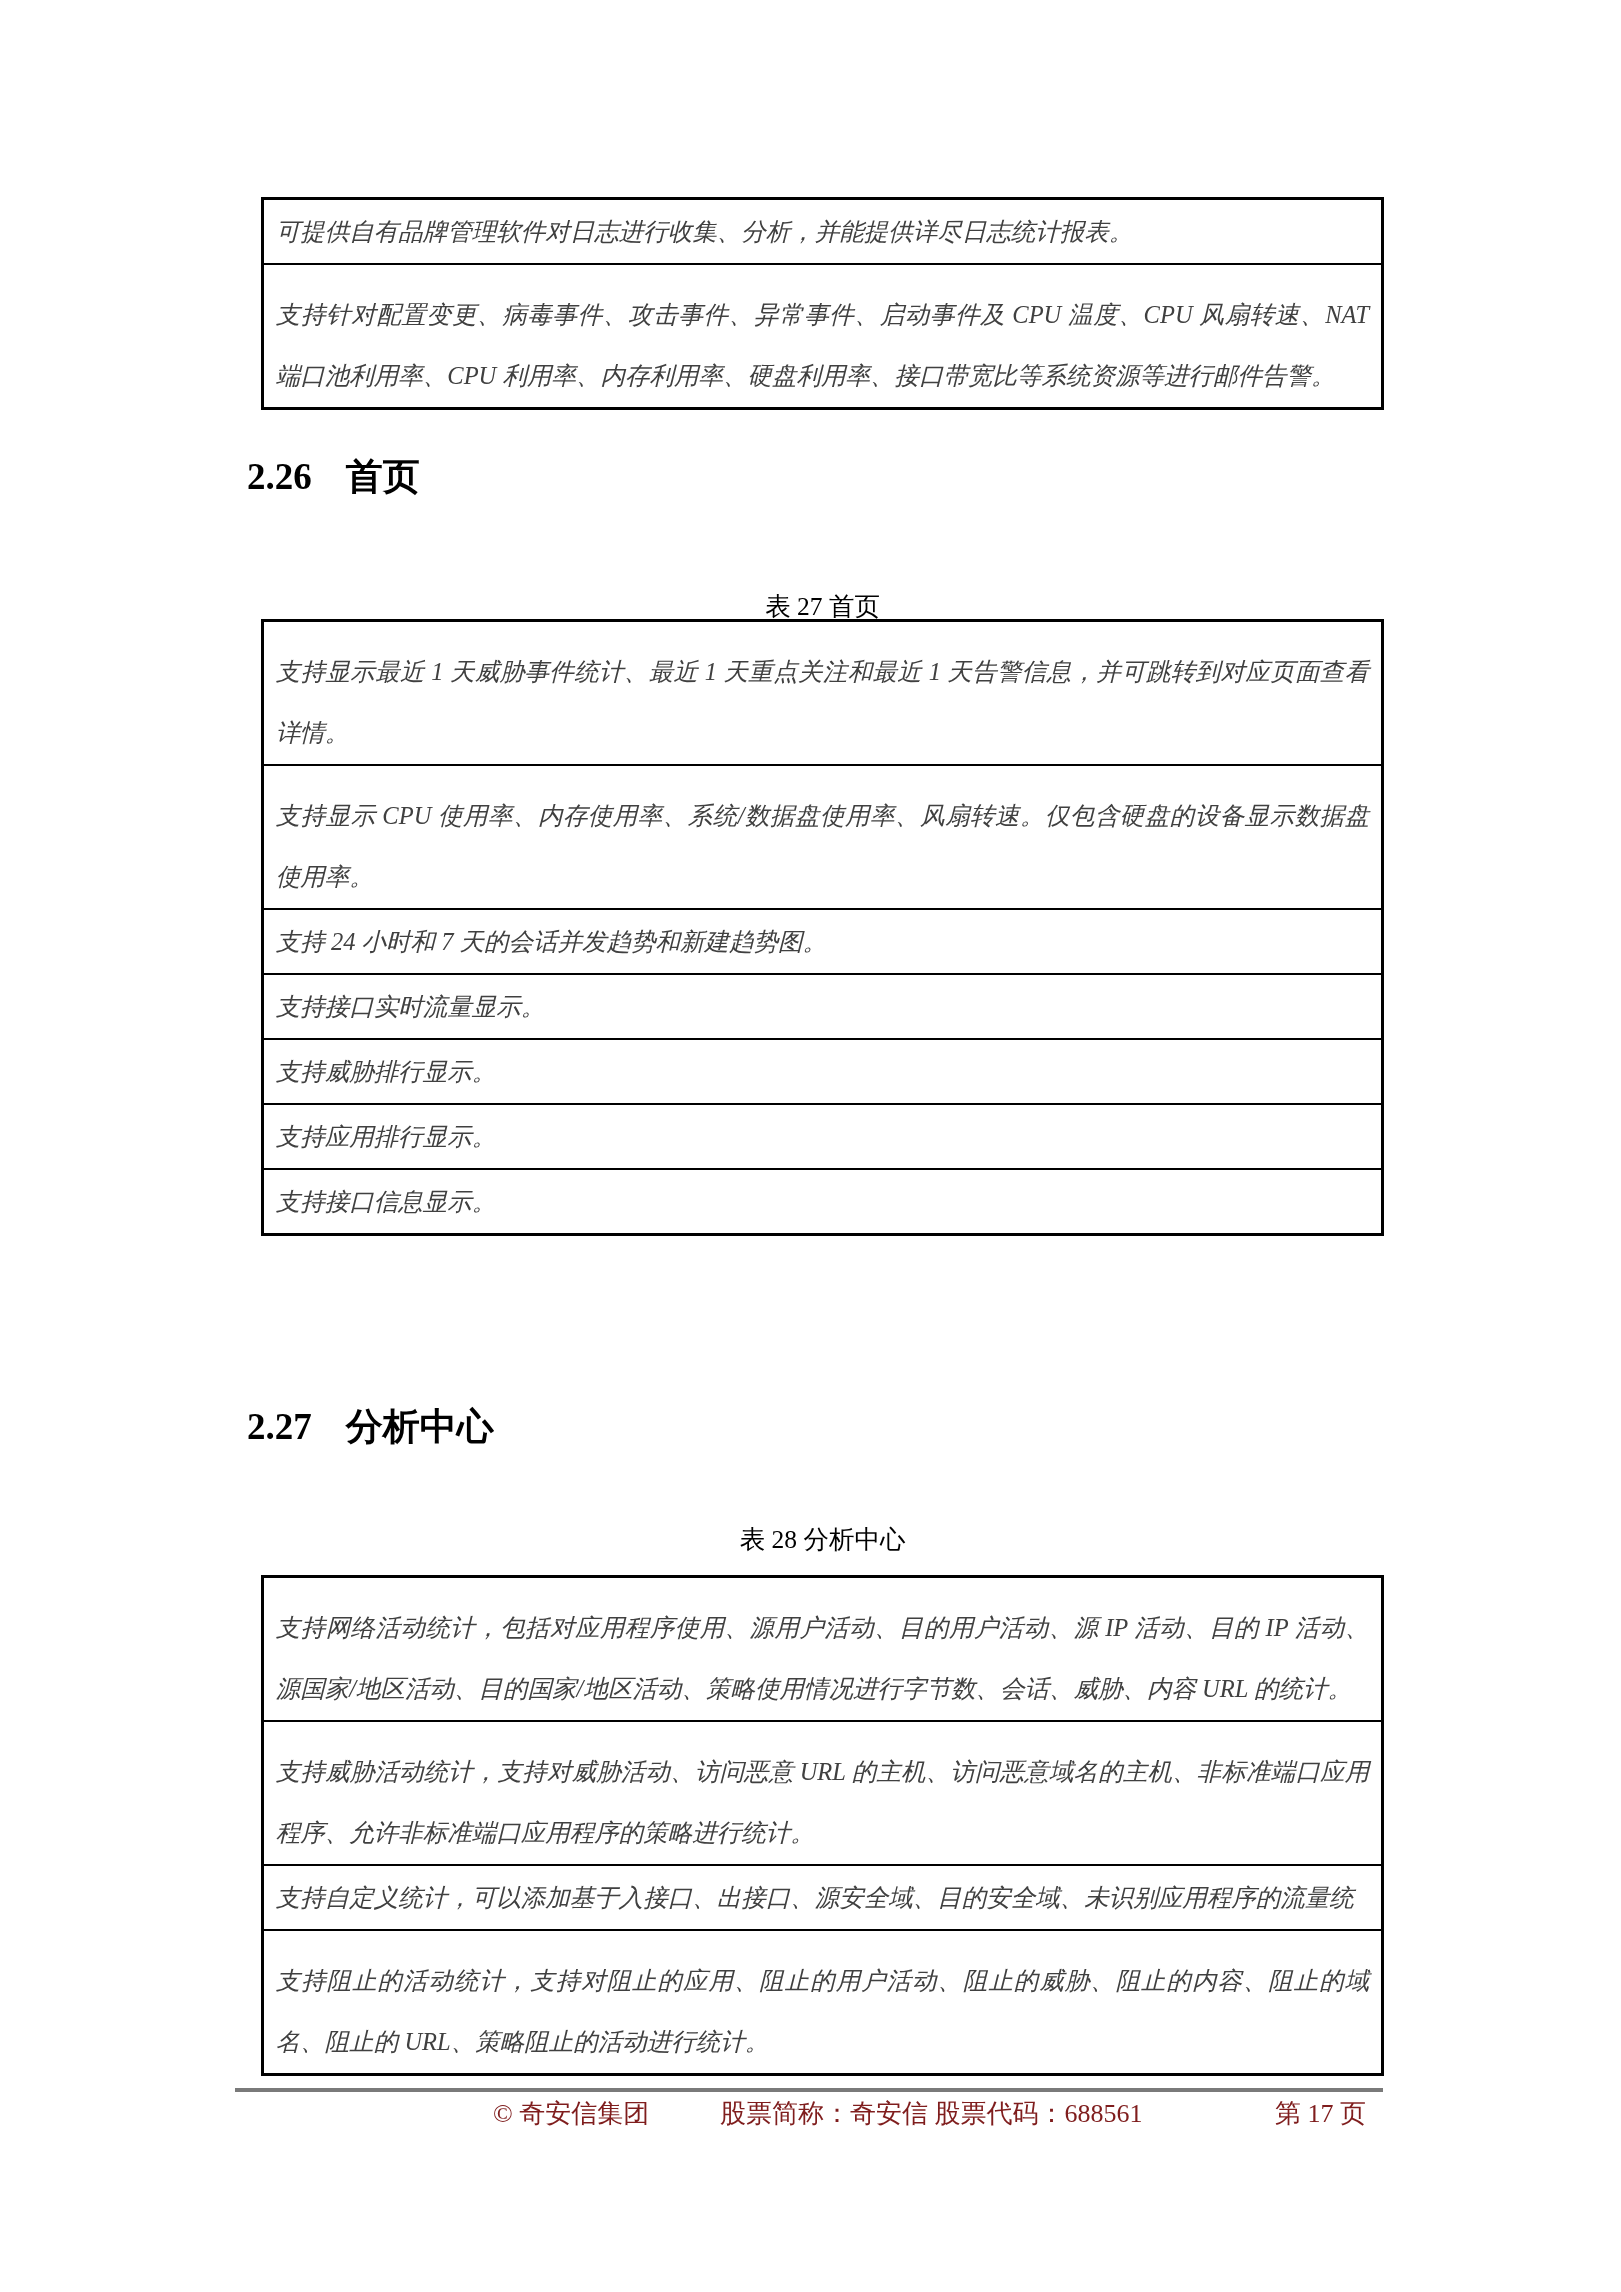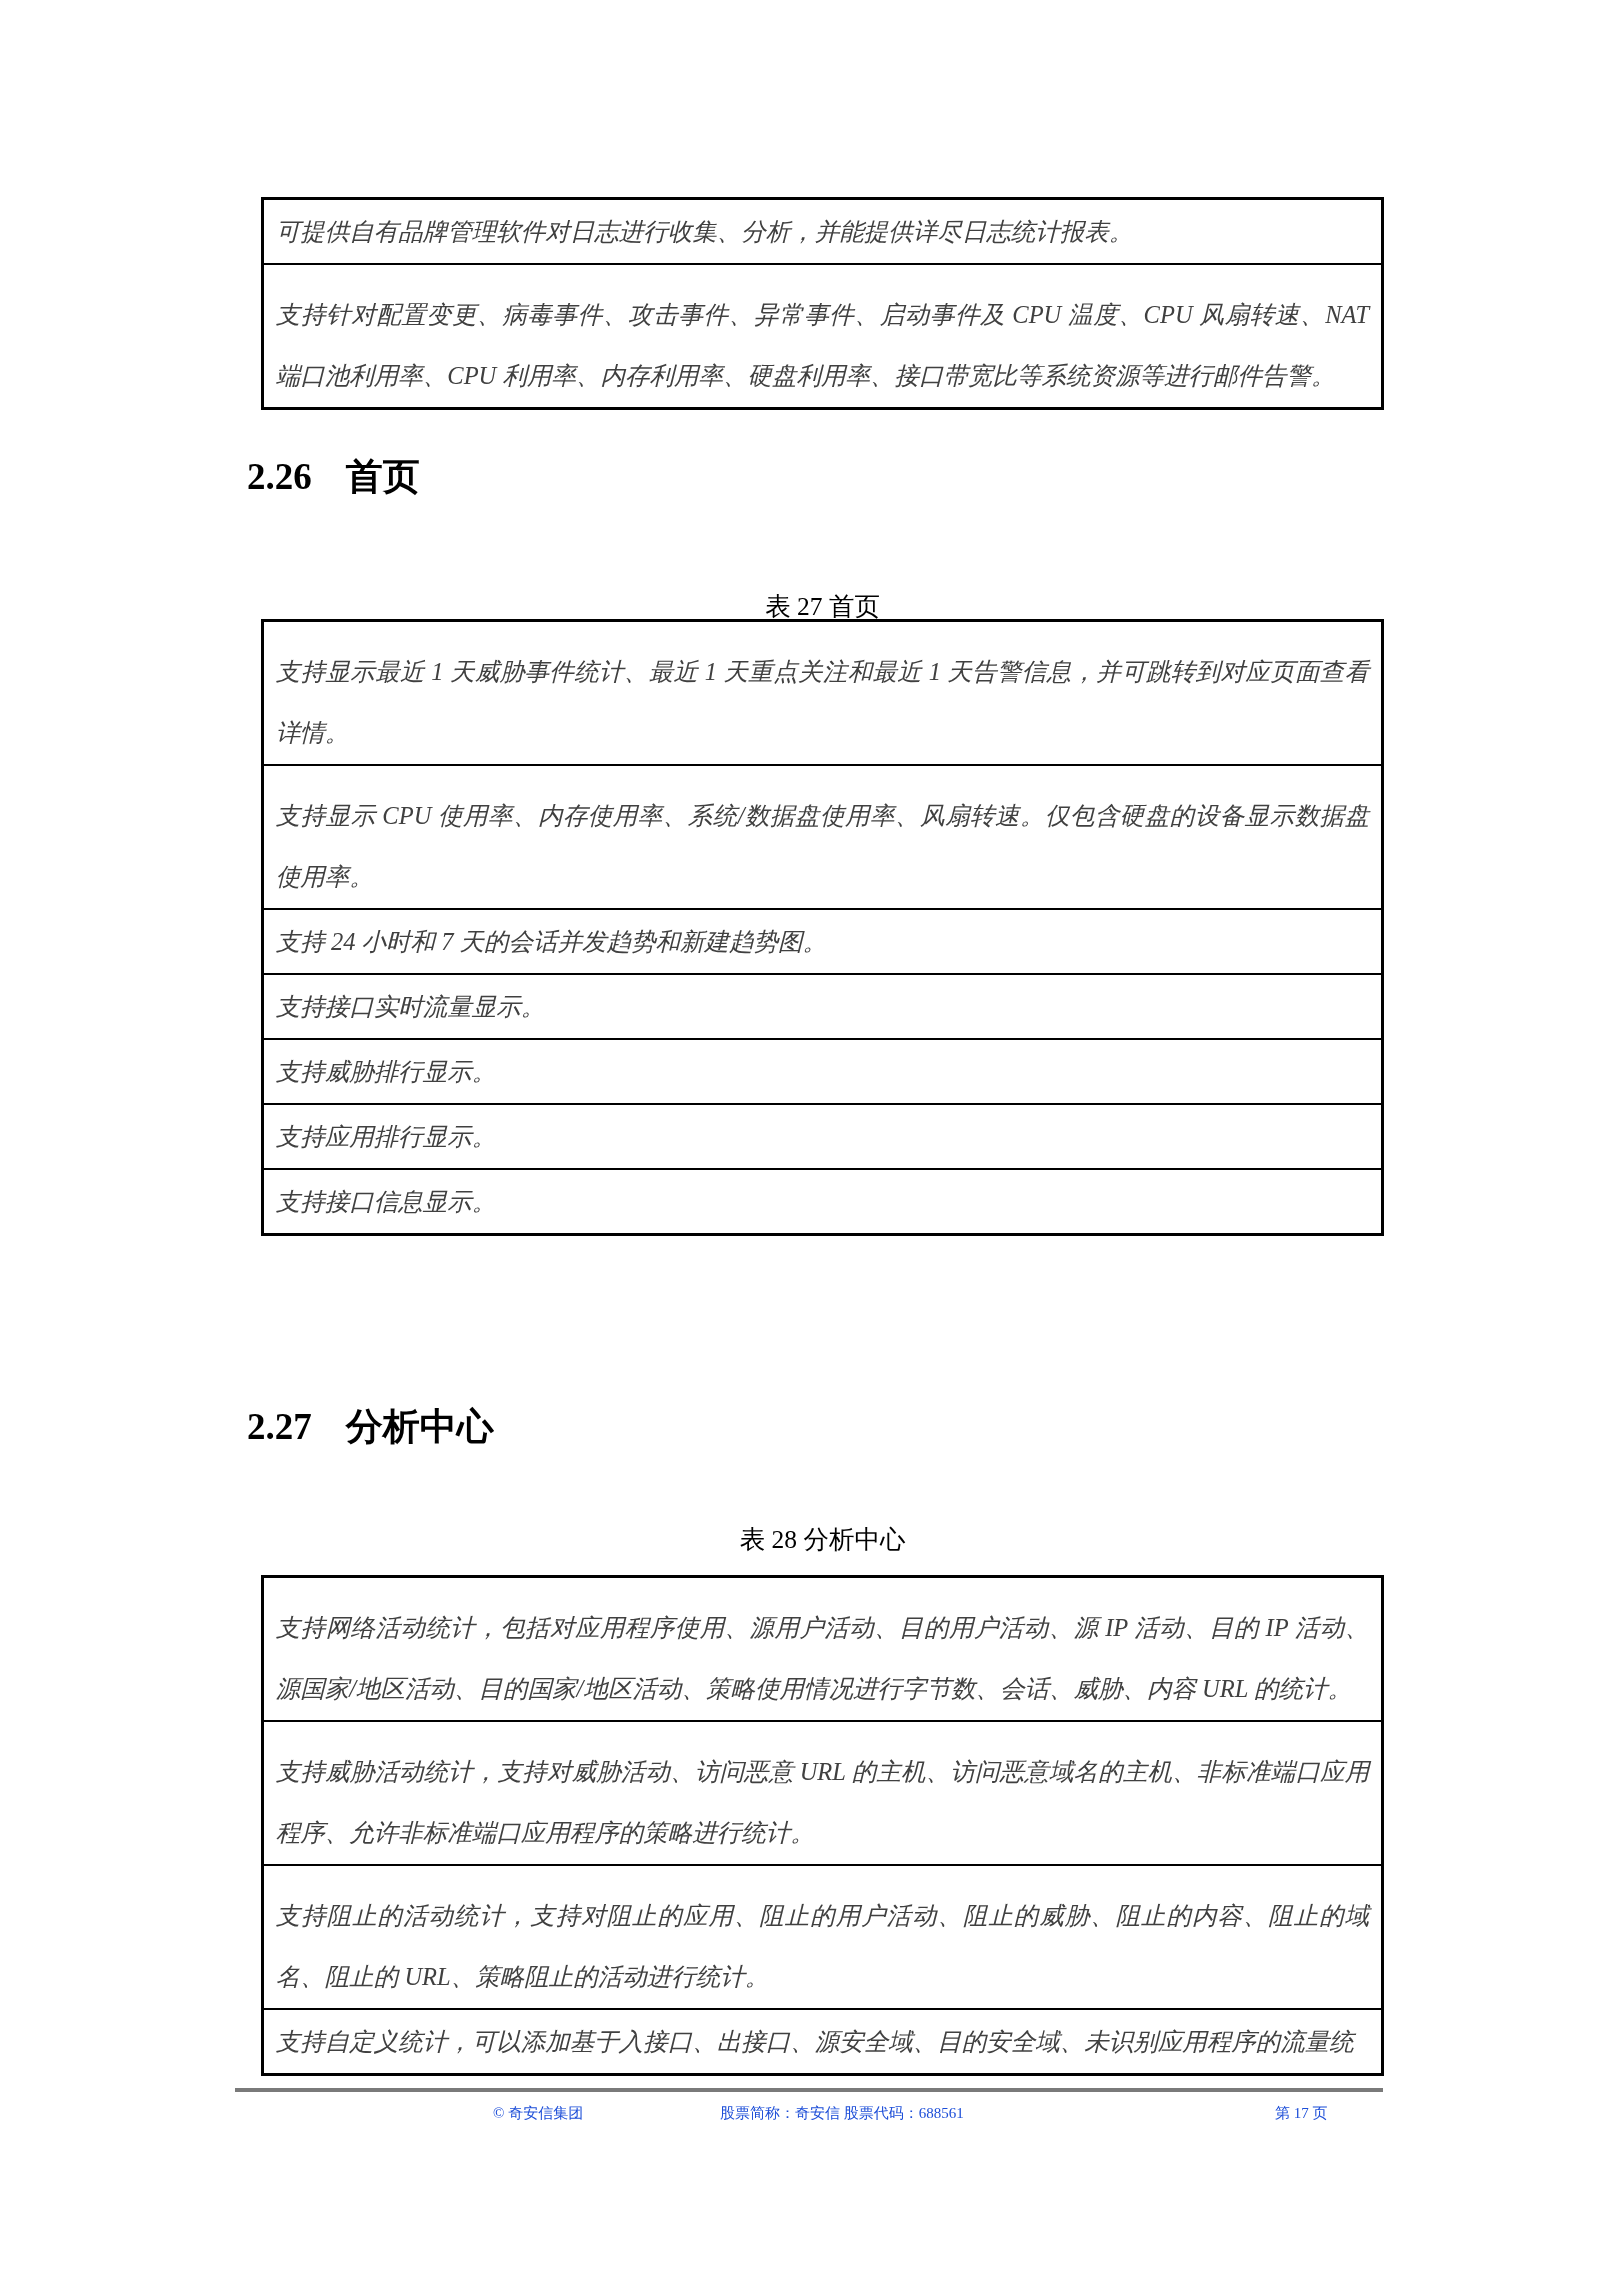--- a/index.html
+++ b/index.html
@@ -68,23 +68,23 @@
     width: 1148px;
     height: 3.9px;
     background: #7a7a7a;
   }
   .page-footer {
     position: absolute;
     left: 235px;
     top: 2099px;
     width: 1148px;
     height: 35px;
-    font-size: 15px;
+    font-size: 26px;
     line-height: 29px;
-    color: #1d4ed8;
+    color: #7f1d1d;
     white-space: nowrap;
   }
   .page-footer .f-copy  { position: absolute; left: 258px;  top: 0; }
   .page-footer .f-stock { position: absolute; left: 485px;  top: 0; }
   .page-footer .f-page  { position: absolute; left: 1040px; top: 0; }
 </style>
 </head>
 <body>
 
 <div class="page">
@@ -134,25 +134,25 @@
 
   <div class="table-caption" style="top:1525px;">表 28 分析中心</div>
 
   <div class="doc-table" style="top:1575px;">
     <div class="t-row lines-2">
       <div class="cell">支持网络活动统计，包括对应用程序使用、源用户活动、目的用户活动、源 IP 活动、目的 IP 活动、源国家/地区活动、目的国家/地区活动、策略使用情况进行字节数、会话、威胁、内容 URL 的统计。</div>
     </div>
     <div class="t-row lines-2">
       <div class="cell">支持威胁活动统计，支持对威胁活动、访问恶意 URL 的主机、访问恶意域名的主机、非标准端口应用程序、允许非标准端口应用程序的策略进行统计。</div>
     </div>
+    <div class="t-row lines-1">
+      <div class="cell">支持自定义统计，可以添加基于入接口、出接口、源安全域、目的安全域、未识别应用程序的流量统</div>
+    </div>
     <div class="t-row lines-2">
       <div class="cell">支持阻止的活动统计，支持对阻止的应用、阻止的用户活动、阻止的威胁、阻止的内容、阻止的域名、阻止的 URL、策略阻止的活动进行统计。</div>
-    </div>
-    <div class="t-row lines-1">
-      <div class="cell">支持自定义统计，可以添加基于入接口、出接口、源安全域、目的安全域、未识别应用程序的流量统</div>
     </div>
   </div>
 
   <div class="footer-divider"></div>
   <div class="page-footer">
     <span class="f-copy">© 奇安信集团</span>
     <span class="f-stock">股票简称：奇安信 股票代码：688561</span>
     <span class="f-page">第 17 页</span>
   </div>
 

